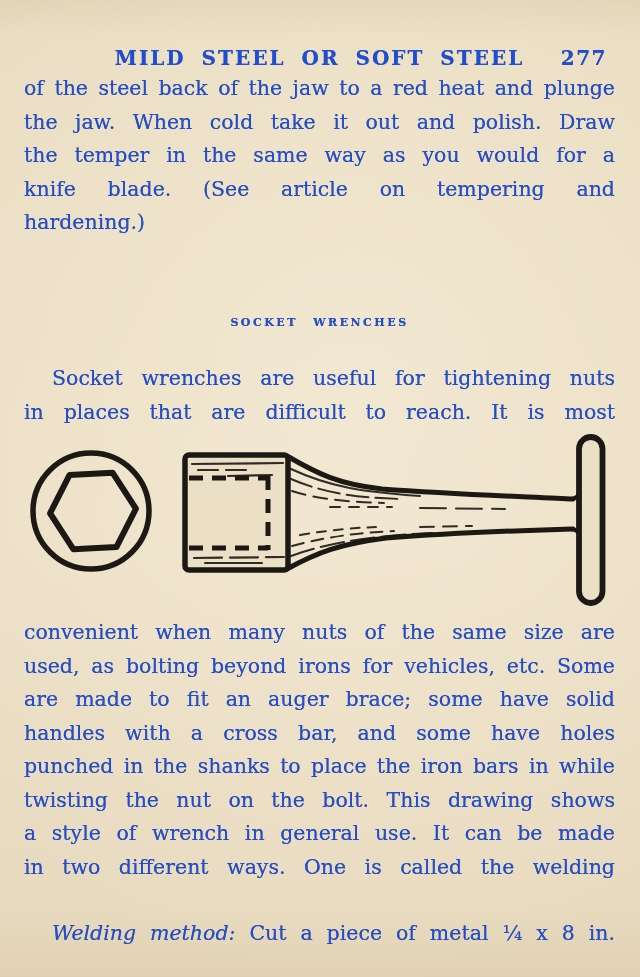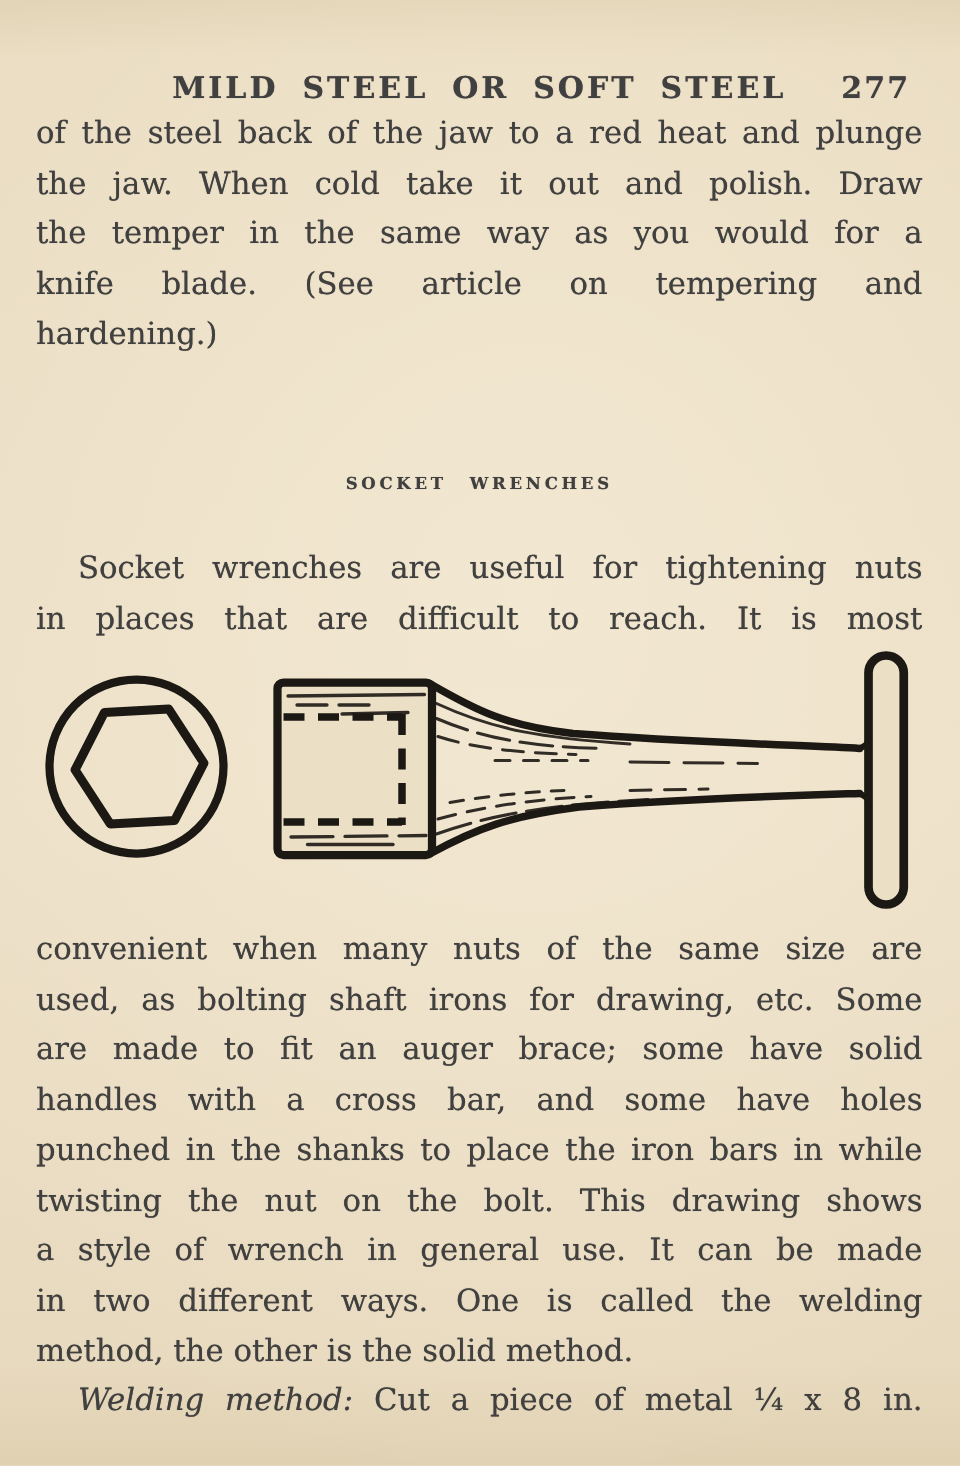--- a/index.html
+++ b/index.html
@@ -13,21 +13,21 @@
     overflow: hidden;
     font-family: "DejaVu Serif", serif;
     background:
       radial-gradient(140% 110% at 55% 42%, rgba(255,248,230,0.35) 0%, rgba(255,248,230,0) 55%),
       linear-gradient(180deg, #e2d4b6 0%, #eaddc3 4%, #ecdfc7 55%, #e8dabf 93%, #e0d1b2 100%);
     background-color: #ebdfc6;
   }
   .page {
     position: absolute;
     inset: 0;
-    color: #404040;
+    color: #1d4ed8;
   }
   
   .runhead {
     position: absolute;
     left: 24px;
     width: 591px;
     top: 41px;
     height: 34px;
     line-height: 34px;
   }
@@ -168,28 +168,27 @@
 
       <g>
         <circle cx="91" cy="511" r="58" stroke-width="5.5"></circle>
         <polygon points="136,511 114.5,473.8 71.5,473.8 50,511 71.5,548.2 114.5,548.2" transform="rotate(-3 93 511)" stroke-width="6" stroke-linejoin="round"></polygon>
       </g>
     </g>
   </svg>
 
   <div class="tblock para-after">
     <div class="ln">convenient when many nuts of the same size are</div>
-    <div class="ln">used, as bolting shaft irons for drawing, etc.  Some</div>
+    <div class="ln">used, as bolting beyond irons for vehicles, etc.  Some</div>
     <div class="ln">are made to fit an auger brace; some have solid</div>
     <div class="ln">handles with a cross bar, and some have holes</div>
     <div class="ln">punched in the shanks to place the iron bars in while</div>
     <div class="ln">twisting the nut on the bolt.  This drawing shows</div>
     <div class="ln">a style of wrench in general use.  It can be made</div>
     <div class="ln">in two different ways.  One is called the welding</div>
-    <div class="ln last">method, the other is the solid method.</div>
   </div>
 
   <div class="tblock para-weld">
     <div class="ln indent">
       <span class="lead">Welding method:</span>
       <span>Cut a piece of metal ¼ x 8 in.</span>
     </div>
   </div>
 
 </div>

